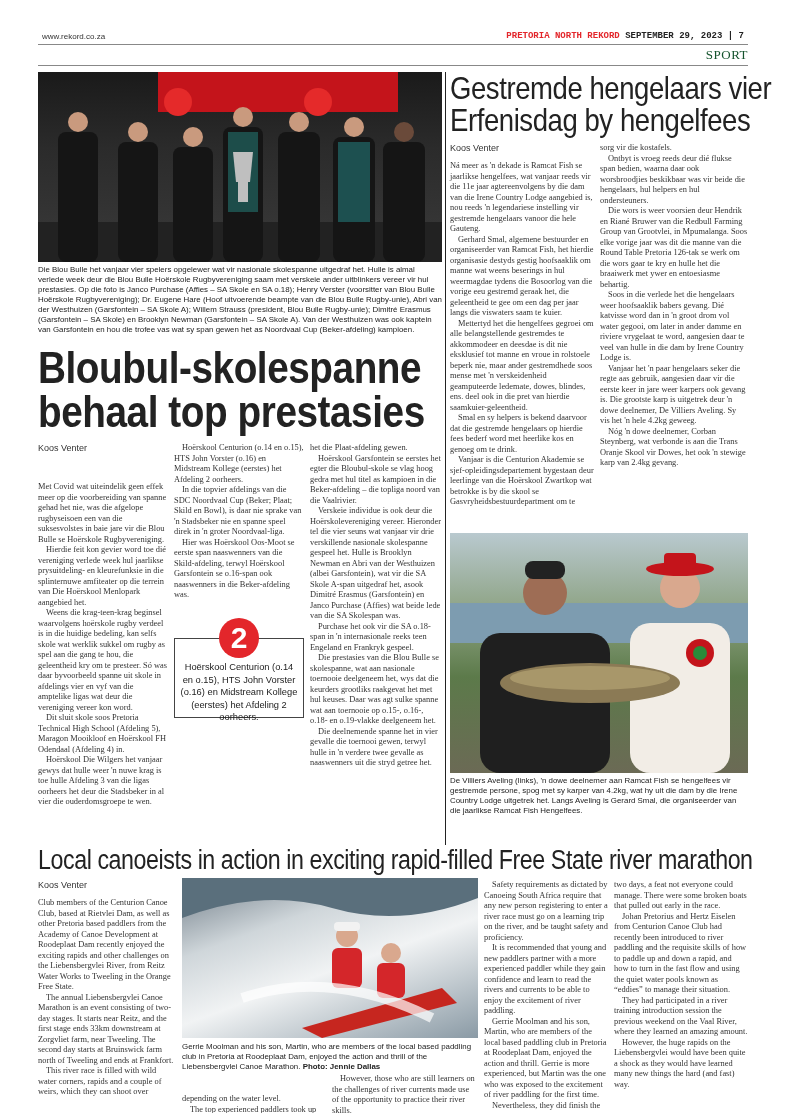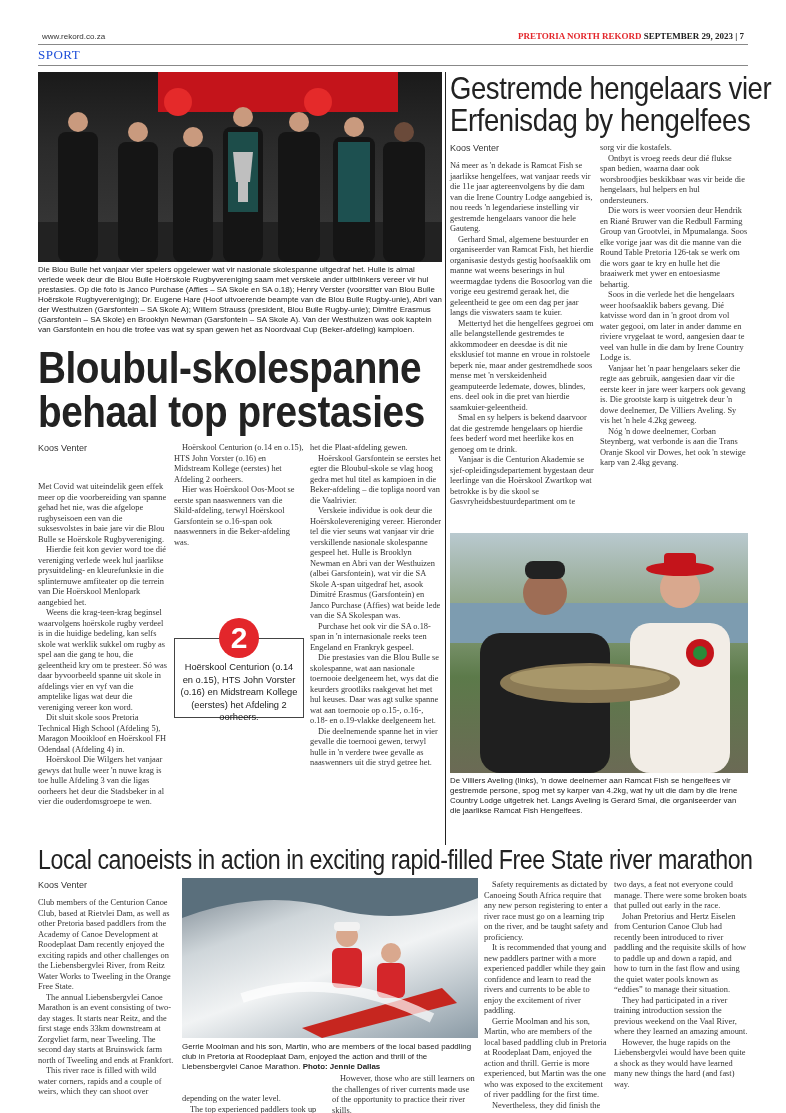--- a/index.html
+++ b/index.html
@@ -1,23 +1,23 @@
 <!DOCTYPE html>
 <html><head>
 <meta charset="utf-8">
 <style>
   * { box-sizing: border-box; margin: 0; padding: 0; }
   html, body { width: 786px; height: 1113px; background: #fff; overflow: hidden; }
   body { position: relative; font-family: "Liberation Serif", serif; color: #222; }
   .abs { position: absolute; }
   .url { left: 42px; top: 32px; font-family: "Liberation Sans", sans-serif; font-size: 8px; color: #333; }
-  .masthead { right: 42px; top: 31px; font-family: Liberation Serif, serif; font-size: 9px; font-weight: bold; color: #222; }
+  .masthead { right: 42px; top: 31px; font-family: Liberation Mono, monospace; font-size: 9px; font-weight: bold; color: #222; }
   .masthead .pub { color: #e3262b; }
   .rule { left: 38px; width: 710px; height: 1px; background: #888; }
-  .section { left: 38px; width: 710px; top: 47px; text-align: left; font-family: "Liberation Serif", serif; font-size: 13px; letter-spacing: 0.5px; color: #1d4ed8; }
+  .section { left: 38px; width: 710px; top: 47px; text-align: right; font-family: "Liberation Serif", serif; font-size: 13px; letter-spacing: 0.5px; color: #14532d; }
   .photo { background: #555; overflow: hidden; }
   .caption { font-family: "Liberation Sans", sans-serif; font-size: 7.9px; line-height: 10px; color: #222; }
   .byline { font-family: "Liberation Sans", sans-serif; font-size: 9px; color: #333; }
   .col { font-family: "Liberation Serif", serif; font-size: 8.4px; line-height: 10.5px; color: #333; }
   .col p { text-indent: 8px; }
   .col p.first { text-indent: 0; }
   .h-big { font-family: "Liberation Sans", sans-serif; font-weight: bold; color: #222; font-size: 45px; line-height: 44px; letter-spacing: -0.5px; transform: scaleX(0.86); transform-origin: left top; white-space: nowrap; }
   .h-light { font-family: "Liberation Sans", sans-serif; color: #222; font-weight: normal; letter-spacing: -0.5px; white-space: nowrap; transform-origin: left top; }
   .vline { width: 1px; background: #222; }
   .factbox { border: 1px solid #444; background: #fff; text-align: center; font-family: "Liberation Sans", sans-serif; font-size: 9.3px; line-height: 12.5px; color: #222; padding: 22px 4px 6px; }
@@ -76,20 +76,21 @@
 <div class="abs col" style="left:38px; top:482px; width:130px;">
   <p class="first">Met Covid wat uiteindelik geen effek meer op die voorbereiding van spanne gehad het nie, was die afgelope rugbyseisoen een van die suksesvolstes in baie jare vir die Blou Bulle se Hoërskole Rugbyvereniging.</p>
   <p>Hierdie feit kon gevier word toe dié vereniging verlede week hul jaarlikse prysuitdeling- en kleurefunksie in die splinternuwe amfiteater op die terrein van Die Hoërskool Menlopark aangebied het.</p>
   <p>Weens die krag-teen-krag beginsel waarvolgens hoërskole rugby verdeel is in die huidige bedeling, kan selfs skole wat werklik sukkel om rugby as spel aan die gang te hou, die geleentheid kry om te presteer. Só was daar byvoorbeeld spanne uit skole in afdelings vier en vyf van die amptelike ligas wat deur die vereniging vereer kon word.</p>
   <p>Dit sluit skole soos Pretoria Technical High School (Afdeling 5), Maragon Mooikloof en Hoërskool FH Odendaal (Afdeling 4) in.</p>
   <p>Hoërskool Die Wilgers het vanjaar gewys dat hulle weer 'n nuwe krag is toe hulle Afdeling 3 van die ligas oorheers het deur die Stadsbeker in al vier die ouderdomsgroepe te wen.</p>
 </div>
 
 <div class="abs col" style="left:174px; top:443px; width:130px;">
   <p>Hoërskool Centurion (o.14 en o.15), HTS John Vorster (o.16) en Midstream Kollege (eerstes) het Afdeling 2 oorheers.</p>
+  <p>In die topvier afdelings van die SDC Noordvaal Cup (Beker; Plaat; Skild en Bowl), is daar nie sprake van 'n Stadsbeker nie en spanne speel direk in 'n groter Noordvaal-liga.</p>
   <p>Hier was Hoërskool Oos-Moot se eerste span naaswenners van die Skild-afdeling, terwyl Hoërskool Garsfontein se o.16-span ook naaswenners in die Beker-afdeling was.</p>
 </div>
 <div class="abs factbox" style="left:174px; top:638px; width:130px; height:80px;">
   <span>Hoërskool Centurion (o.14 en o.15), HTS John Vorster (o.16) en Midstream Kollege (eerstes) het Afdeling 2 oorheers.</span>
 </div>
 <div class="abs badge" style="left:219px; top:618px;">2</div>
 <div class="abs col" style="left:174px; top:730px; width:130px;">
 </div>
 
 <div class="abs col" style="left:310px; top:443px; width:132px;">

